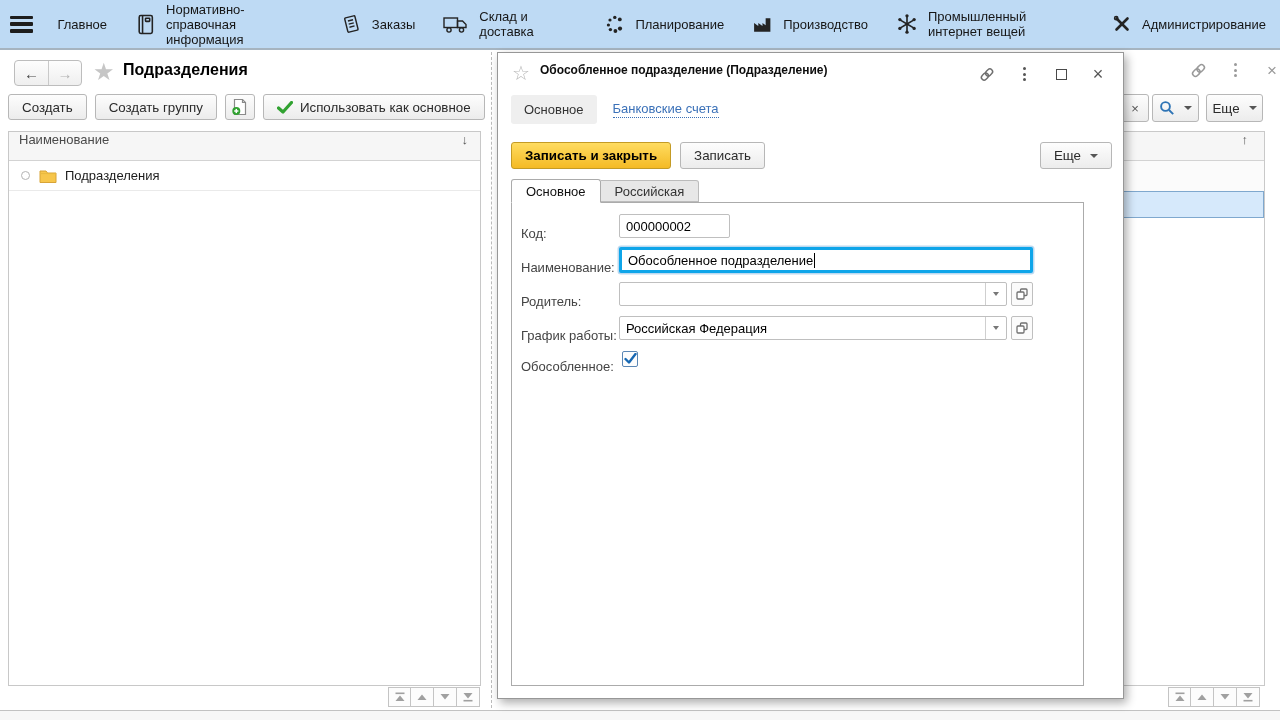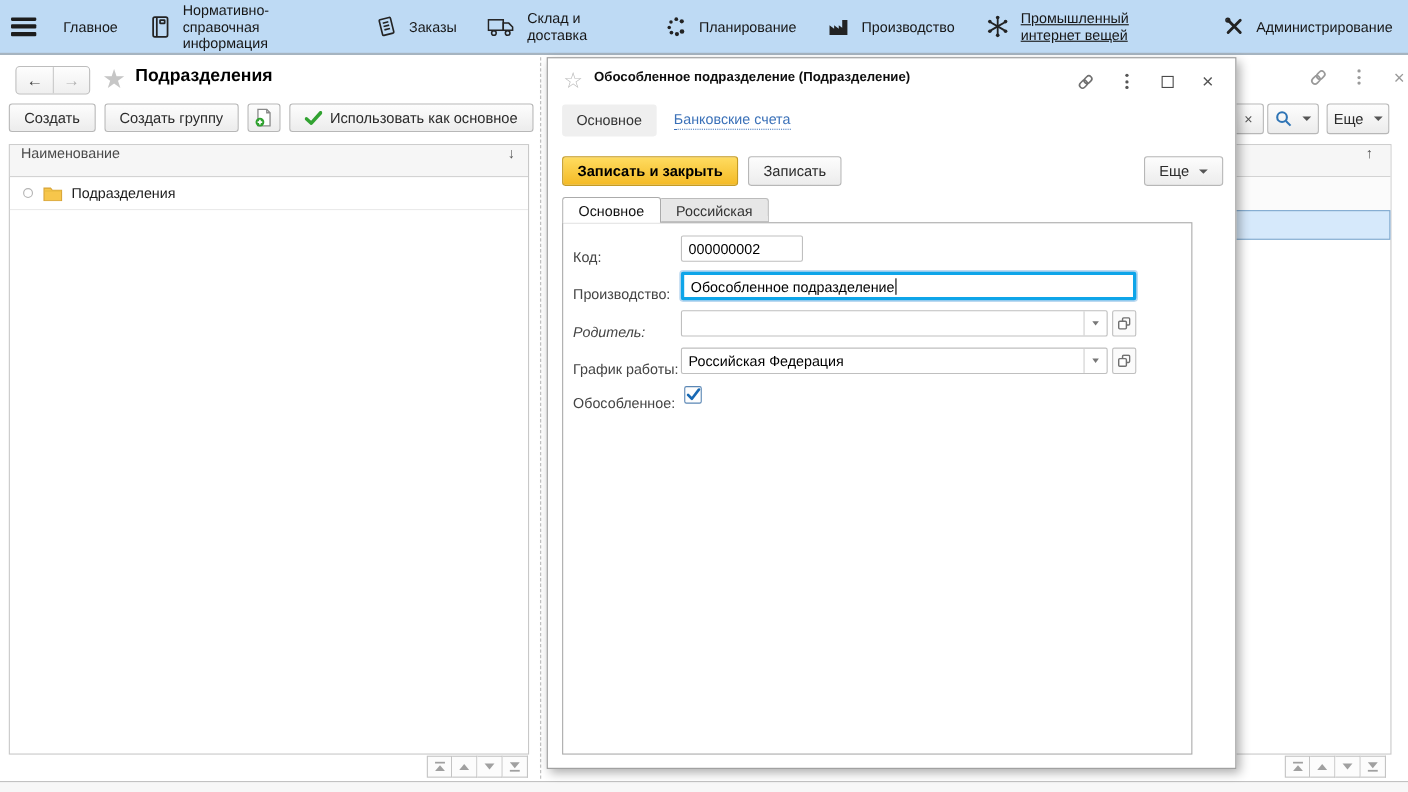--- a/index.html
+++ b/index.html
@@ -16,21 +16,21 @@
     position:absolute; left:0; top:0; width:1280px; height:50px;
     background:#BEDAF4; border-bottom:2px solid #A6B4C0;
     display:flex; align-items:center;
   }
   .hamb { width:24px; height:17px; margin:0 10px 0 10px;
     display:flex; flex-direction:column; justify-content:space-between; cursor:pointer; }
   .hamb i { display:block; height:3.6px; background:#1d1d1d; border-radius:1px; }
   .menu { display:flex; align-items:center; height:50px; }
   .menu-item { display:flex; align-items:center; gap:10px; padding:0 14px; height:50px; cursor:pointer; }
   .mi-label { color:#161616; line-height:15px; }
-  .mw150 { max-width:158px; } .mw168 { max-width:168px;text-decoration:underline; }
+  .mw150 { max-width:158px; } .mw168 { max-width:168px; }
   .mi-icon { flex:0 0 auto; }
 
   
   .btn {
     display:inline-flex; align-items:center; justify-content:center; gap:7px;
     height:26px; padding:0 13px;
     background:linear-gradient(#FDFDFD,#ECECEC);
     border:1px solid #B7B7B7; border-radius:3px;
     color:#2b2b2b; cursor:pointer; white-space:nowrap;
   }
@@ -446,28 +446,28 @@
   <div class="groupbox">
 
     <div class="frow" style="top:11px;height:24px;">
       <span class="flabel">Код:</span>
       <div class="finput" style="left:107px;width:111px;">
         <span>000000002</span>
       </div>
     </div>
 
     <div class="frow" style="top:44px;height:26px;">
-      <span class="flabel">Производство:</span>
+      <span class="flabel">Наименование:</span>
       <div class="finput finput-focus" style="left:107px;width:414px;">
         <span>Обособленное подразделение</span>
         <span class="caret"></span>
       </div>
     </div>
 
-    <div class="frow" style="top:79px;height:24px;font-style:italic;">
+    <div class="frow" style="top:79px;height:24px;">
       <span class="flabel">Родитель:</span>
       <div class="combo" style="left:107px;width:388px;">
         <span class="cval"></span>
         <span class="cdrop">
             <b></b>
           </span>
       </div>
       <span class="open-btn" style="left:499px;">
         <svg width="12" height="12" viewBox="0 0 12 12" fill="none" stroke="#707070" stroke-width="1.3">
           <rect x="1" y="4" width="7" height="7" rx="1" fill="#fff"></rect>

